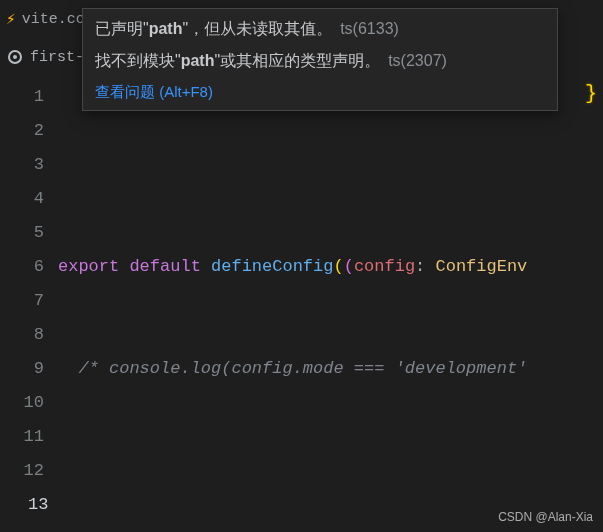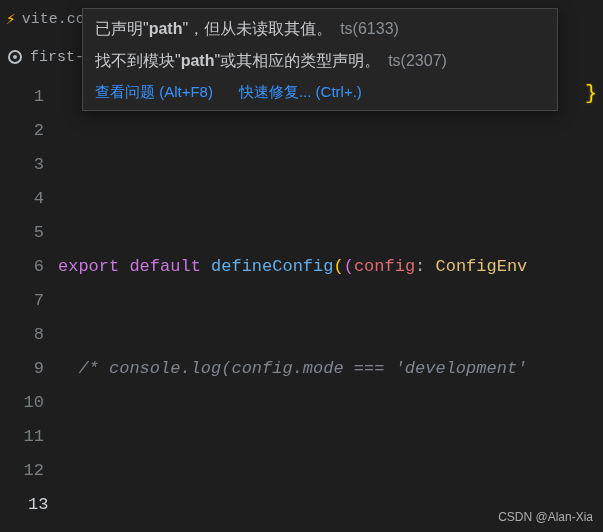--- a/index.html
+++ b/index.html
@@ -97,21 +97,21 @@
     padding: 8px 12px 6px 12px;
   }
   .tooltip .msg {
     margin-bottom: 8px;
     color: #c6c8cb;
   }
   .tooltip .tscode { color: #8a8f94; margin-left: 8px; font-family: Liberation Sans, sans-serif; }
   .tooltip .links {
     color: #3794ff;
     display: flex;
-    gap: 26px;
+    gap: 8px;
     margin-top: 6px;
     font-size: 15px;
   }
   .tooltip .links span { cursor: pointer; }
   .watermark {
     position: absolute;
     right: 10px; bottom: 8px;
     color: #cfcfcf;
     font-family: Arial, sans-serif;
     font-size: 12px;
@@ -167,17 +167,16 @@
 
 <div class="tooltip">
   <div class="msg">
     <span>已声明"</span><b>path</b><span>"，但从未读取其值。</span><span class="tscode">ts(6133)</span>
   </div>
   <div class="msg">
     <span>找不到模块"</span><b>path</b><span>"或其相应的类型声明。</span><span class="tscode">ts(2307)</span>
   </div>
   <div class="links">
     <span>查看问题 (Alt+F8)</span>
-    <span>快速修复... (Ctrl+.)</span>
   </div>
 </div>
 
 <div class="watermark">CSDN @Alan-Xia</div>
 
 </body></html>

